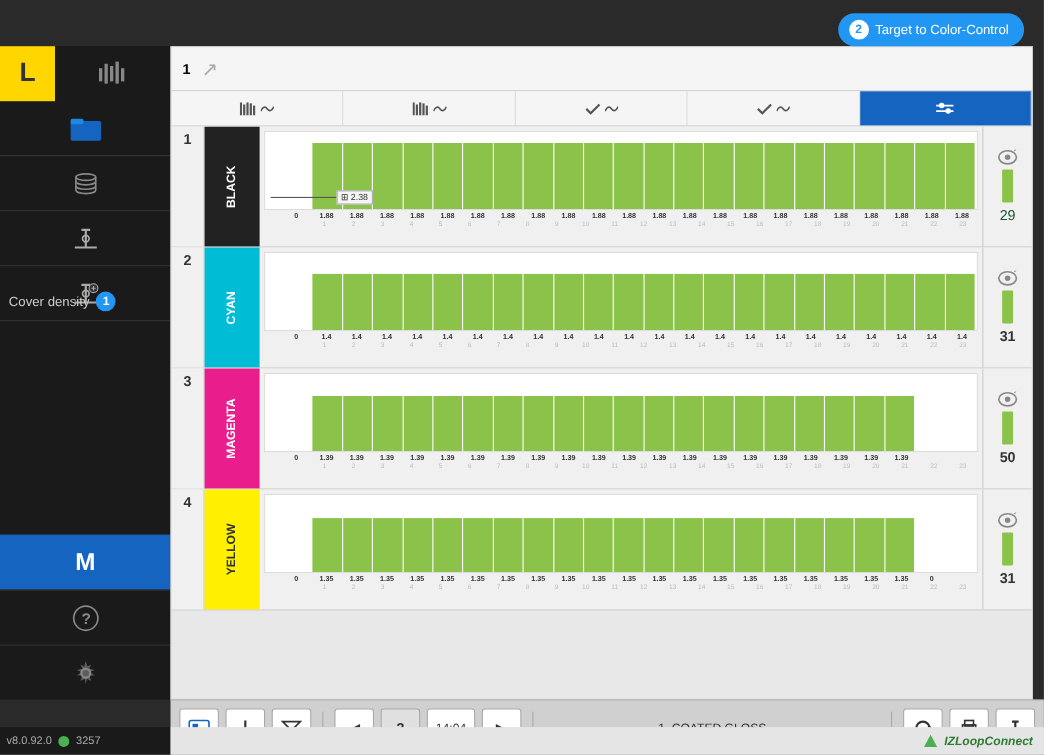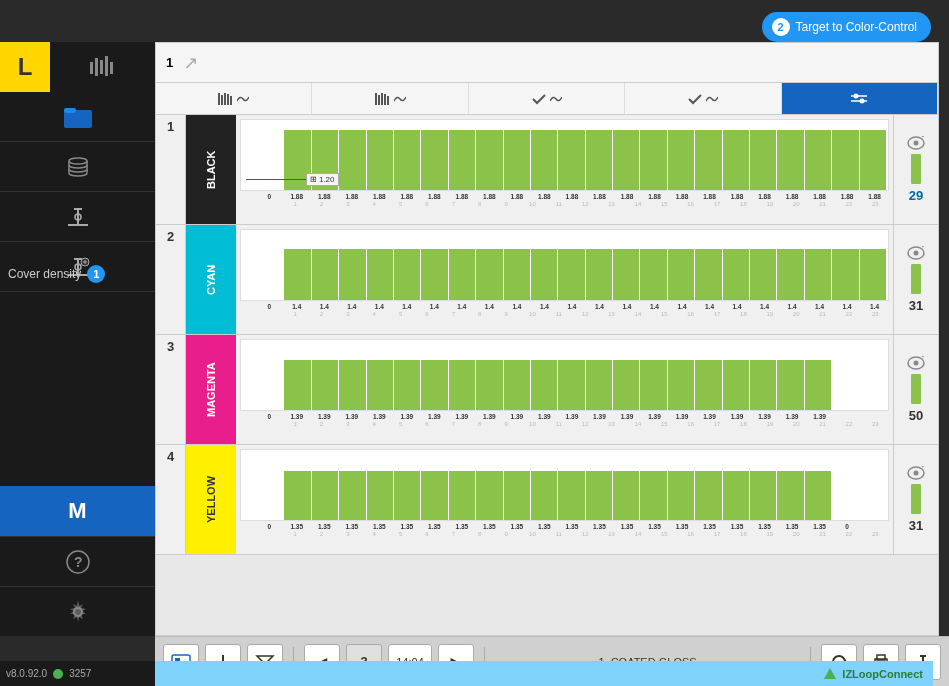--- a/index.html
+++ b/index.html
@@ -412,21 +412,21 @@
       </svg>
     </div>
   </div>
 
   <div class="chart-area" id="chart-area">
   <div class="channel-row" style="display: flex; align-items: stretch; border-bottom: 1px solid rgb(204, 204, 204); background: rgb(240, 240, 240); min-height: 110px; position: relative;">
         <div style="width: 30px; display: flex; align-items: flex-start; justify-content: center; padding-top: 4px; font-size: 13px; font-weight: bold; color: rgb(51, 51, 51); background: rgb(240, 240, 240); border-right: 1px solid rgb(204, 204, 204);">1</div>
         <div style="width: 50px; display: flex; align-items: center; justify-content: center; font-size: 11px; font-weight: bold; color: white; writing-mode: vertical-rl; text-orientation: mixed; transform: rotate(180deg); background: rgb(34, 34, 34);">BLACK</div>
         <div style="position: absolute; left: 90px; top: 58px; display: flex; align-items: center; z-index: 10;">
           <div style="width: 60px; height: 1px; background: rgb(85, 85, 85);"></div>
-          <span style="font-size: 8px; color: rgb(51, 51, 51); background: rgb(245, 245, 245); padding: 1px 3px; border: 1px solid rgb(170, 170, 170);">⊞ 1.20</span>
+          <span style="font-size: 8px; color: rgb(51, 51, 51); background: rgb(245, 245, 245); padding: 1px 3px; border: 1px solid rgb(170, 170, 170);">⊞ 2.38</span>
         </div>
         <div style="flex: 1 1 0%; padding: 4px 4px 0px; display: flex; flex-direction: column; gap: 1px;">
           <div style="display: flex; align-items: flex-end; height: 72px; background: white; border: 1px solid rgb(221, 221, 221); gap: 1px; padding: 2px 2px 0px 16px;">
             <div style="display: flex; flex-direction: column; align-items: center; flex: 1 1 0%; height: 100%;">
               <div style="background: transparent; width: 100%; height: 0%; margin-top: auto;"></div>
             </div>
             <div style="display: flex; flex-direction: column; align-items: center; flex: 1 1 0%; height: 100%;">
               <div style="background: rgb(139, 195, 74); width: 100%; height: 88%; margin-top: auto;"></div>
             </div>
             <div style="display: flex; flex-direction: column; align-items: center; flex: 1 1 0%; height: 100%;">
@@ -545,21 +545,21 @@
             <div style="flex: 1 1 0%; text-align: center; font-size: 6px; color: rgb(187, 187, 187);">23</div>
           </div>
         </div>
         <div style="width: 45px; display: flex; flex-direction: column; align-items: center; justify-content: center; border-left: 1px solid rgb(204, 204, 204); gap: 4px; padding: 4px;">
           <div style="width: 20px; height: 14px; position: relative;"><svg width="20" height="14" viewBox="0 0 20 14">
               <ellipse cx="10" cy="7" rx="8" ry="6" stroke="#888" stroke-width="1.5" fill="none"></ellipse>
               <circle cx="10" cy="7" r="2.5" fill="#888"></circle>
               <line x1="16" y1="1" x2="18" y2="0" stroke="#888" stroke-width="1" transform="rotate(-10,17,1)"></line>
             </svg></div>
           <div style="width: 10px; height: 30px; background: rgb(139, 195, 74); border-radius: 1px;"></div>
-          <div style="font-size: 13px; font-weight: bold; color: #0369a1;">29</div>
+          <div style="font-size: 13px; font-weight: normal; color: #14532d;">29</div>
         </div>
       </div>
       <div class="channel-row" style="display: flex; align-items: stretch; border-bottom: 1px solid rgb(204, 204, 204); background: rgb(240, 240, 240); min-height: 110px; position: relative;">
         <div style="width: 30px; display: flex; align-items: flex-start; justify-content: center; padding-top: 4px; font-size: 13px; font-weight: bold; color: rgb(51, 51, 51); background: rgb(240, 240, 240); border-right: 1px solid rgb(204, 204, 204);">2</div>
         <div style="width: 50px; display: flex; align-items: center; justify-content: center; font-size: 11px; font-weight: bold; color: white; writing-mode: vertical-rl; text-orientation: mixed; transform: rotate(180deg); background: rgb(0, 188, 212);">CYAN</div>
         <div style="flex: 1 1 0%; padding: 4px 4px 0px; display: flex; flex-direction: column; gap: 1px;">
           <div style="display: flex; align-items: flex-end; height: 72px; background: white; border: 1px solid rgb(221, 221, 221); gap: 1px; padding: 2px 2px 0px 16px;">
             <div style="display: flex; flex-direction: column; align-items: center; flex: 1 1 0%; height: 100%;">
               <div style="background: transparent; width: 100%; height: 0%; margin-top: auto;"></div>
             </div>
@@ -1018,18 +1018,18 @@
       <line x1="7" y1="4" x2="13" y2="4" stroke="#333" stroke-width="2"></line>
     </svg>
   </button>
 </div>
 
 <div style="position:absolute; bottom:0; left:0; width:155px; height:25px; background:#1a1a1a; display:flex; align-items:center; padding:0 6px; gap:6px;">
   <span style="font-size:10px; color:#aaa;">v8.0.92.0</span>
   <span class="green-dot"></span>
   <span style="font-size:10px; color:#aaa;">3257</span>
 </div>
-<div style="position:absolute; bottom:0; left:155px; right:16px; height:25px; background:#7dd3fc; display:flex; align-items:center; padding:0 10px; justify-content:flex-end;">
+<div style="position:absolute; bottom:0; left:155px; right:0; height:25px; background:#e5e5e5; display:flex; align-items:center; padding:0 10px; justify-content:flex-end;font-style:italic;">
   <svg width="16" height="16" viewBox="0 0 16 16" style="margin-right:4px;">
     <polygon points="8,2 14,13 2,13" fill="#4CAF50"></polygon>
   </svg>
   <span style="font-size:11px; color:#2e7d32; font-weight:bold;">IZLoopConnect</span>
 </div>
 
 </body></html>

